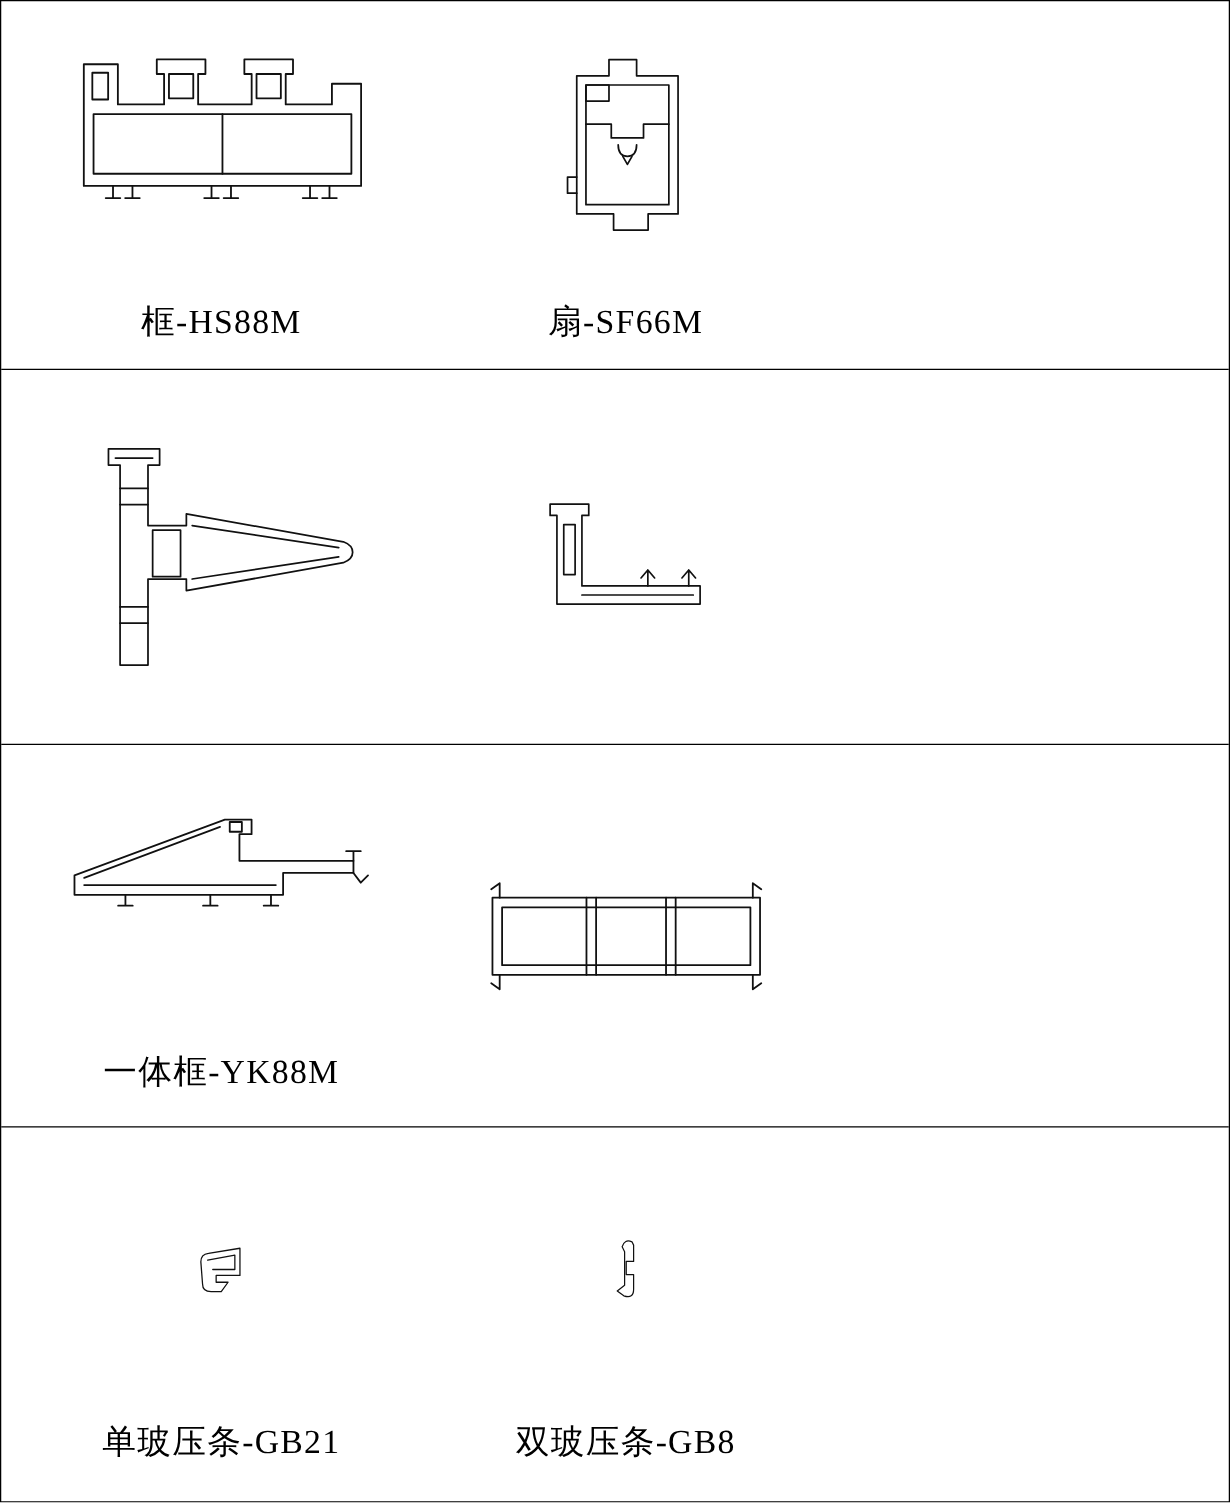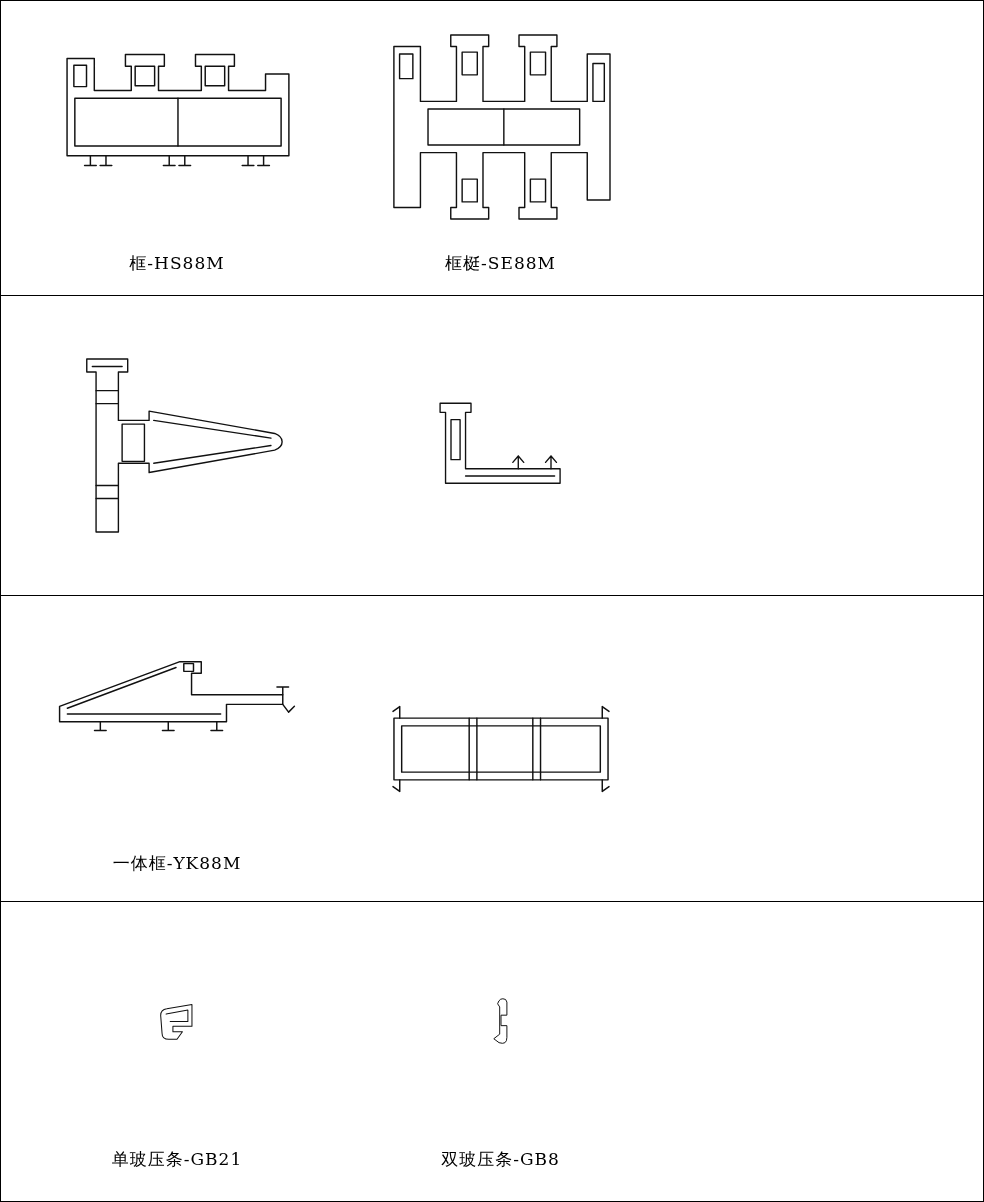--- a/index.html
+++ b/index.html
@@ -18,23 +18,24 @@
     border-bottom:1px solid #000;
   }
   .row.r1 { height:294px; }
   .row.r2 { height:299px; }
   .row.r3 { height:305px; }
   .row.r4 { flex:1; border-bottom:none; }
   .cell { display:flex; flex-direction:column; align-items:center; min-width:0; }
   .art { flex:1; width:100%; display:flex; align-items:center; justify-content:center; }
   .label {
     padding-bottom:20px;
-    font-size:17px;
+    font-size:27px;
     letter-spacing:1px;
     white-space:nowrap;
+    font-family:Liberation Serif, serif;
   }
   .r3 .label { padding-bottom:26px;margin-top:48px; }
   .r4 .label { padding-bottom:30px; }
   svg.profile { stroke:#111; fill:none; stroke-width:1.5; stroke-linejoin:round; stroke-linecap:round; }
 </style>
 </head>
 <body>
 
 <div class="page">
 
@@ -48,33 +49,31 @@
           <rect x="82" y="30" width="20" height="20"></rect>
           <rect x="154" y="30" width="20" height="20"></rect>
           <rect x="19" y="29" width="13" height="22"></rect>
           <path d="M36,122 v10 M30,132 h12 M52,122 v10 M46,132 h12 M117,122 v10 M111,132 h12 M133,122 v10 M127,132 h12 M198,122 v10 M192,132 h12 M214,122 v10 M208,132 h12"></path>
         </svg>
       </div>
       <div class="label">框-HS88M</div>
     </div>
     <div class="cell">
       <div class="art">
-        <svg class="profile" width="248" height="218" viewBox="0 0 250 230">
-          <path d="M12,30 H40 V88 H78 V30 H72 V18 H112 V30 H106 V88 H150 V30 H144 V18 H184 V30 H178 V88 H216 V38 H240 V192 H216 V142 H178 V200 H184 V212 H144 V200 H150 V142 H106 V200 H112 V212 H72 V200 H78 V142 H40 V200 H12 Z"></path>
-          <rect x="48" y="96" width="160" height="38"></rect>
-          <line x1="128" y1="96" x2="128" y2="134"></line>
-          <rect x="84" y="36" width="16" height="24"></rect>
-          <rect x="156" y="36" width="16" height="24"></rect>
-          <rect x="84" y="170" width="16" height="24"></rect>
-          <rect x="156" y="170" width="16" height="24"></rect>
-          <rect x="18" y="38" width="14" height="26"></rect>
-          <rect x="222" y="48" width="12" height="40"></rect>
+        <svg class="profile" width="120" height="175" viewBox="0 0 130 190">
+          <path d="M22,30 H50 V16 H74 V30 H110 V150 H84 V164 H54 V150 H22 Z"></path>
+          <rect x="30" y="38" width="72" height="104"></rect>
+          <rect x="30" y="38" width="20" height="14"></rect>
+          <path d="M30,72 H52 V84 H80 V72 H102"></path>
+          <path d="M58,90 q0,10 8,10 q8,0 8,-10"></path>
+          <path d="M62,100 l4,7 l4,-7"></path>
+          <path d="M22,118 H14 V132 H22"></path>
         </svg>
       </div>
-      <div class="label">框梃-SE88M</div>
+      <div class="label">扇-SF66M</div>
     </div>
   </div>
 
   <div class="row r2">
     <div class="cell">
       <div class="art">
         <svg class="profile" width="250" height="200" viewBox="0 0 250 215">
           <path d="M38,200 V28 H28 V14 H72 V28 H62 V80 H95 V70 L230,94 Q238,97 238,103 Q238,109 230,112 L95,136 V126 H62 V200 Z"></path>
           <path d="M34,22 H66"></path>
           <path d="M38,48 H62 M38,62 H62 M38,150 H62 M38,164 H62"></path>

